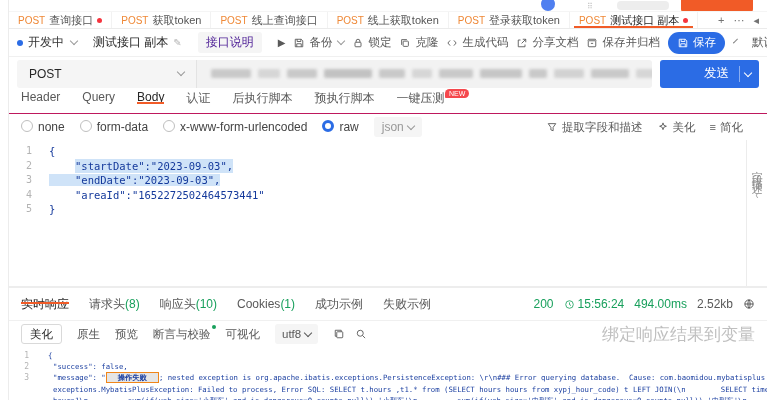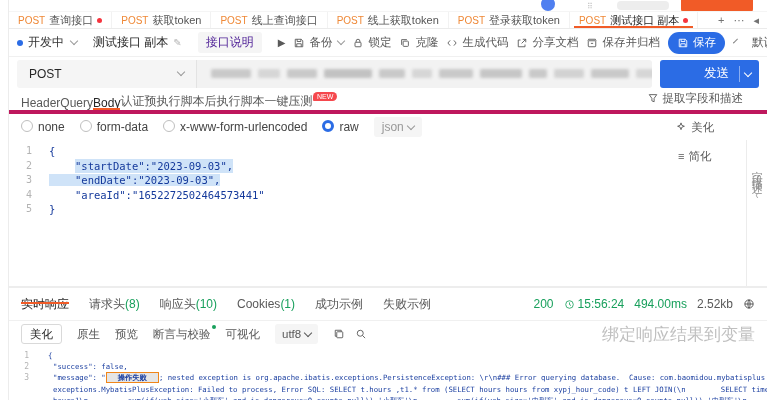--- a/index.html
+++ b/index.html
@@ -49,33 +49,33 @@
   .method-select { width:180px; height:28px; background:#f5f5f5; border-right:1px solid #e3e3e3; border-radius:3px 0 0 3px; display:flex; align-items:center; justify-content:space-between; padding:0 12px; color:#262626; cursor:pointer; font-size:12px; }
   .method-select .chev { color:#9a9a9a; }
   .urlbar { flex:1; height:28px; background:#f2f2f2; border-radius:0 3px 3px 0; display:flex; align-items:center; gap:7px; padding:0 14px; overflow:hidden; }
   .blob { height:9px; border-radius:2px; background:#c9c9c9; filter:blur(1.5px); flex:none; }
   .send-btn { margin-left:8px; height:28px; background:#2b6ce5; border-radius:3px; color:#fff; display:flex; align-items:center; cursor:pointer; font-size:12.5px; }
   .send-btn .txt { padding:0 10px 0 12px;margin-left:32px; }
   .send-btn .sep { width:1px; height:16px; background:rgba(255,255,255,.45); }
   .send-btn .sc { padding:0 8px 0 5px; display:flex; align-items:center; }
 
   
-  .reqtabs { height:24px; display:flex; align-items:flex-end; padding:0 12px; border-bottom:4px solid #be185d; flex:none; font-size:12px; }
+  .reqtabs { height:24px; display:flex; align-items:flex-start; gap:22px; padding:0 12px; border-bottom:1px solid #be185d; flex:none; font-size:12px; }
   .rtab { display:flex; align-items:center; color:#595959; position:relative; cursor:pointer; }
   .rtab.active { color:#262626; }
   .rtab.active::after { content:""; position:absolute; left:0; right:0; bottom:0; height:2px; background:#f15b27; }
   .new-badge { position:absolute; top:-1px; right:-25px; background:#f5484d; color:#fff; font-size:7px; line-height:9px; padding:0 4px; border-radius:5px 5px 5px 1px; }
 
   
   .bodyrow { height:26px; display:flex; align-items:center; gap:15px; padding:0 12px; flex:none; }
   .radio { display:flex; gap:5px; color:#444; cursor:pointer; }
   .rcirc { width:12px; height:12px; border-radius:50%; border:1.3px solid #bfbfbf; background:#fff; flex:none; }
   .rcirc.on { border:3.6px solid #2b6ce5; }
   .fmt-pill { background:#f5f5f5; border-radius:3px; height:20px; padding:0 8px; display:flex; align-items:center; gap:2px; color:#999; cursor:pointer; }
-  .body-actions { margin-left:auto; display:flex; align-items:center; gap:14px; padding-right:12px;flex-direction:column; }
+  .body-actions { margin-left:auto; display:flex; align-items:center; gap:14px; padding-right:12px; }
   .act { display:flex; align-items:center; gap:4px; color:#595959; font-size:11.5px; cursor:pointer; }
 
   
   .editor { position:relative; height:146px; flex:none; display:flex; font-family:"DejaVu Sans Mono", monospace; font-size:10.5px; line-height:14.5px; padding-top:4px; overflow:hidden; }
   .gutter { width:30px; text-align:right; padding-right:7px; color:#b3b3b3; font-size:10px; flex:none; }
   .codecol { flex:1; overflow:hidden; padding-left:10px; color:#14399b; }
   .cline { white-space:pre; }
   .cline .ind { margin-left:26px; display:inline-block; }
   .cline .sel { background:#cfe3f8; }
   .cline .sel.wind { margin-left:0; padding-left:26px; }
@@ -277,24 +277,24 @@
     <div class="rtab">
           <span>Query</span>
         </div>
     <div class="rtab active">
           <span>Body</span>
         </div>
     <div class="rtab">
           <span>认证</span>
         </div>
     <div class="rtab">
+          <span>后执行脚本</span>
+        </div>
+    <div class="rtab">
           <span>预执行脚本</span>
-        </div>
-    <div class="rtab">
-          <span>后执行脚本</span>
         </div>
     <div class="rtab">
       <span>一键压测</span>
       <span class="new-badge">NEW</span>
     </div>
   </div>
 
   <div class="bodyrow">
     <label class="radio">
       <span class="rcirc"></span>

